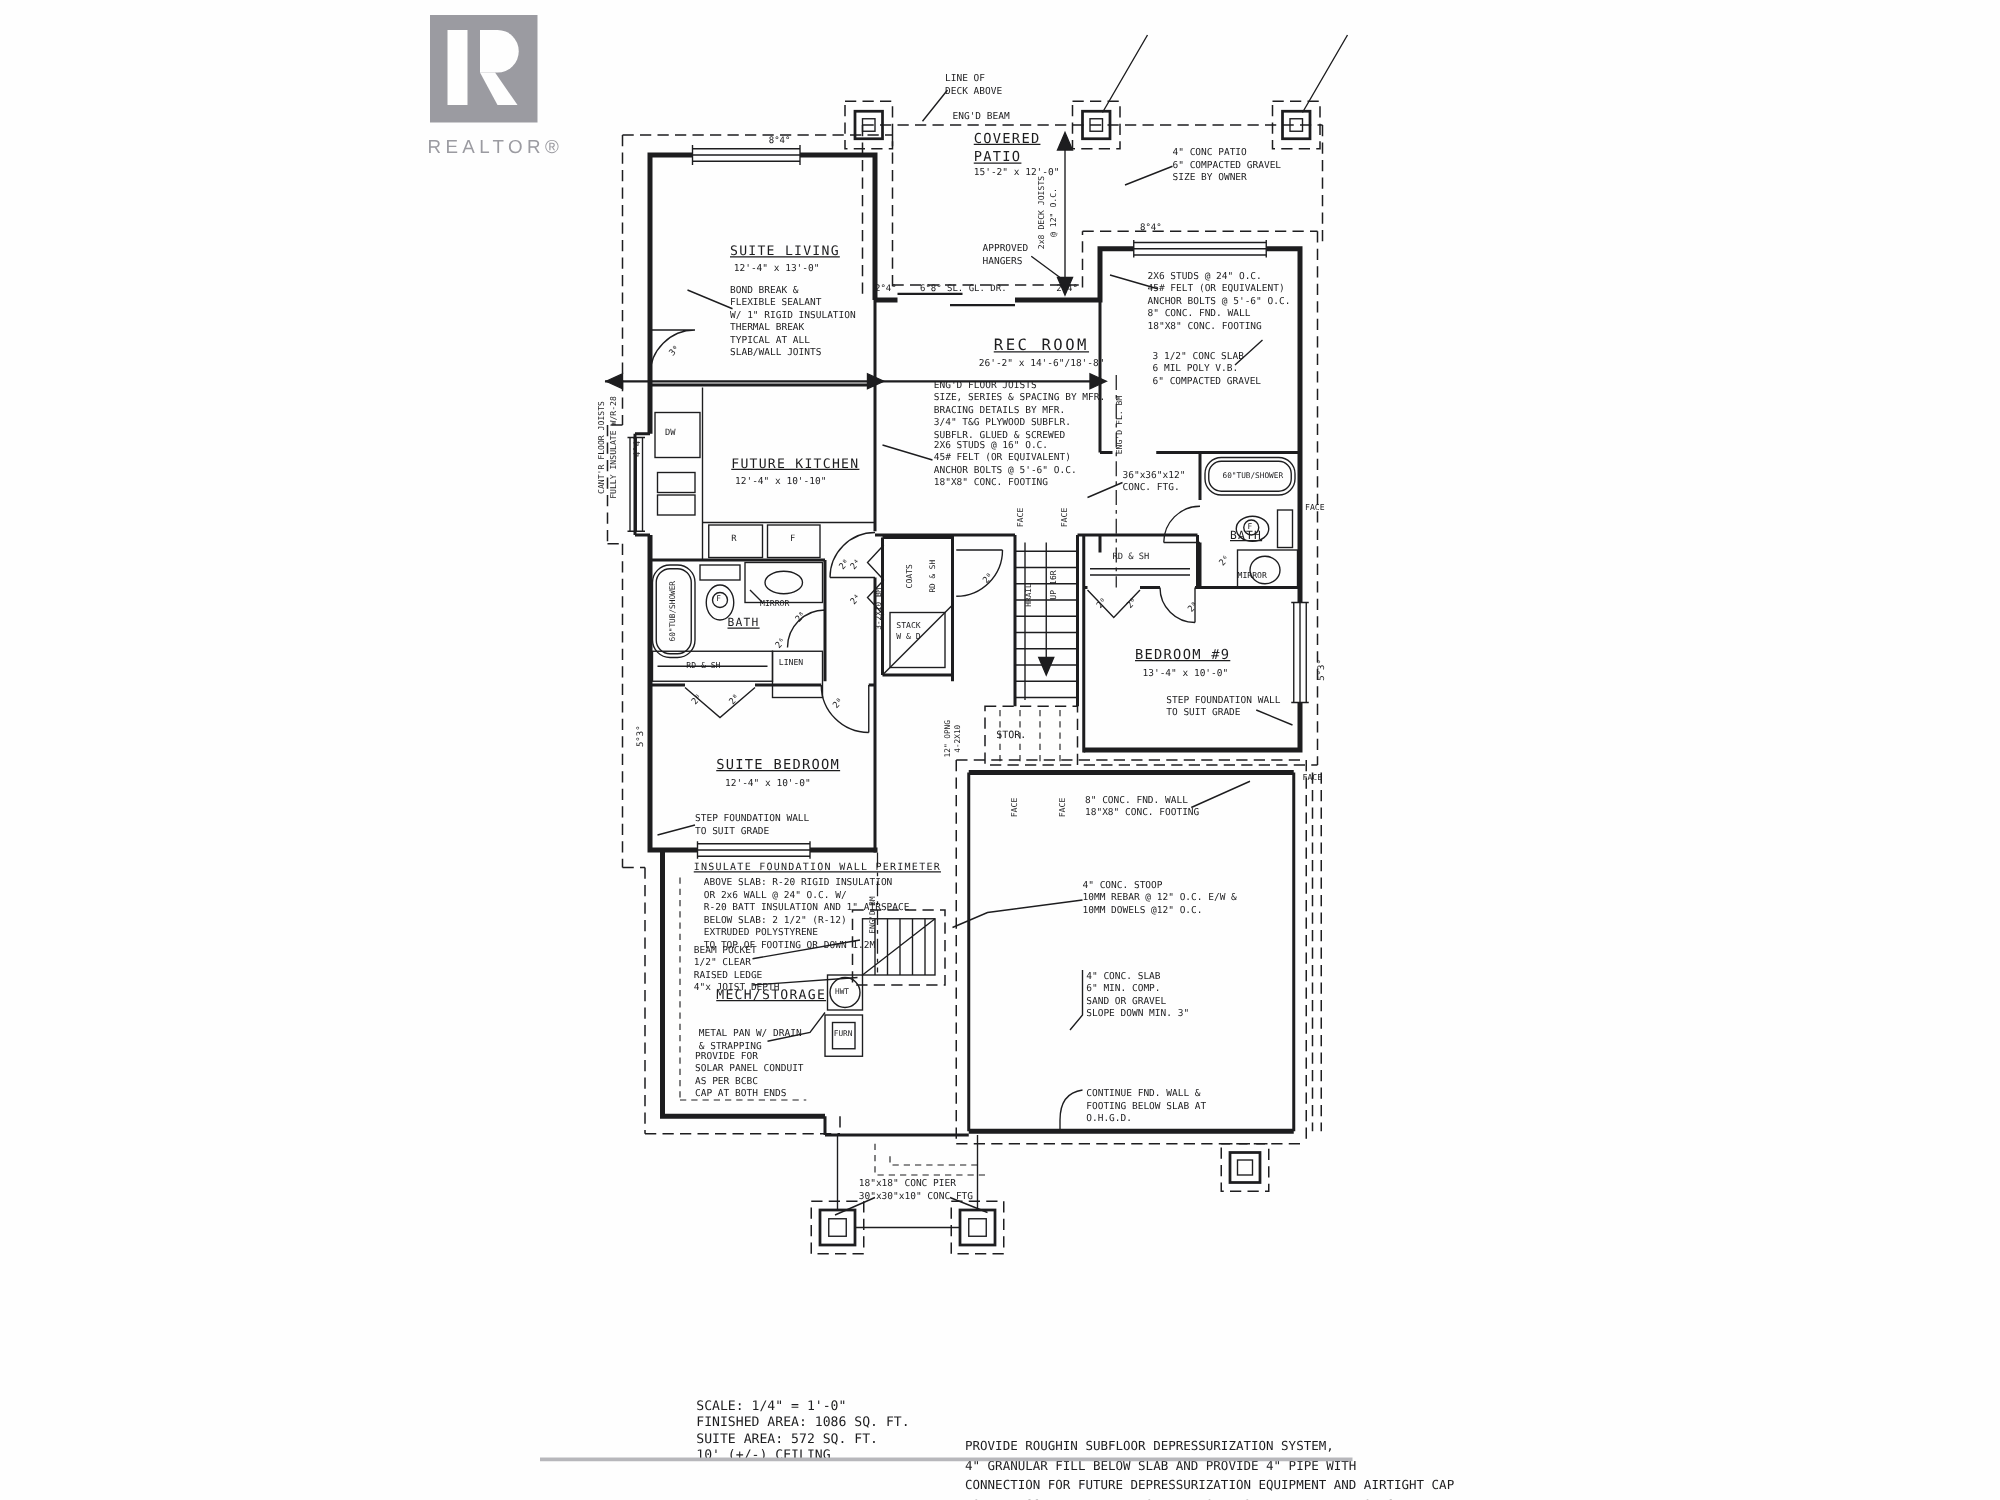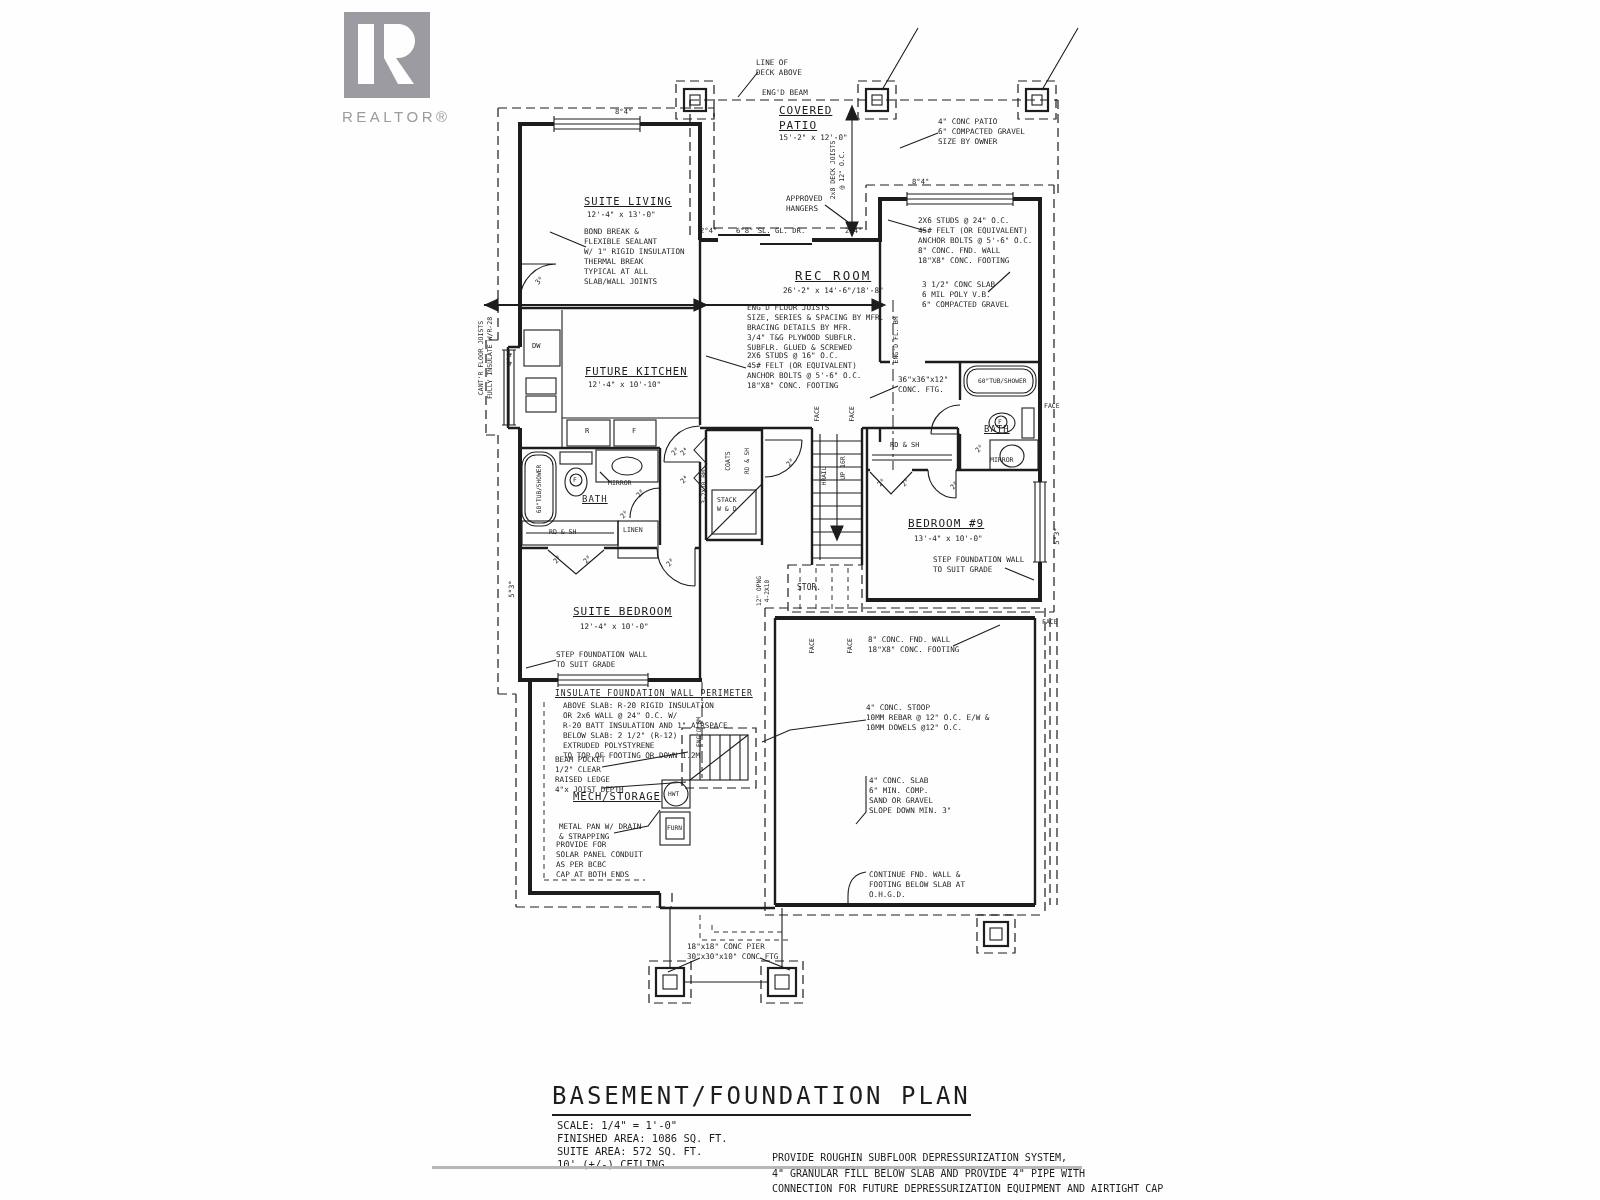--- a/index.html
+++ b/index.html
@@ -338,21 +338,20 @@
   <div class="lb dl" style="left:588px;top:560px">2⁸</div>
   <div class="lb dl" style="left:671px;top:563px">2⁸</div>
   <div class="lb dl" style="left:685px;top:452px">2⁴</div>
   <div class="lb dl" style="left:685px;top:480px">2⁴</div>
   <div class="lb dl" style="left:791px;top:463px">2⁸</div>
   <div class="lb dl" style="left:882px;top:483px">2⁰</div>
   <div class="lb dl" style="left:906px;top:483px">2⁰</div>
   <div class="lb dl" style="left:980px;top:449px">2⁶</div>
   <div class="lb dl" style="left:955px;top:486px">2⁸</div>
 
-  <div id="footer-title" style="left:552px;top:1082px">BASEMENT/FOUNDATION PLAN</div>
   <div class="fline" style="left:557px;top:1119px">SCALE: 1/4" = 1'-0"</div>
   <div class="fline" style="left:557px;top:1132px">FINISHED AREA: 1086 SQ. FT.</div>
   <div class="fline" style="left:557px;top:1145px">SUITE AREA: 572 SQ. FT.</div>
   <div class="fline" style="left:557px;top:1158px">10' (+/-) CEILING</div>
   <div id="footer-note" style="left:772px;top:1120px">PROVIDE ROUGHIN SUBFLOOR DEPRESSURIZATION SYSTEM,
 4" GRANULAR FILL BELOW SLAB AND PROVIDE 4" PIPE WITH
 CONNECTION FOR FUTURE DEPRESSURIZATION EQUIPMENT AND AIRTIGHT CAP
 TO BE PASSIVELY VENTED TO EXTERIOR, TO BE TERMINATED OUTSIDE</div>
   <div id="divider"></div>
 

